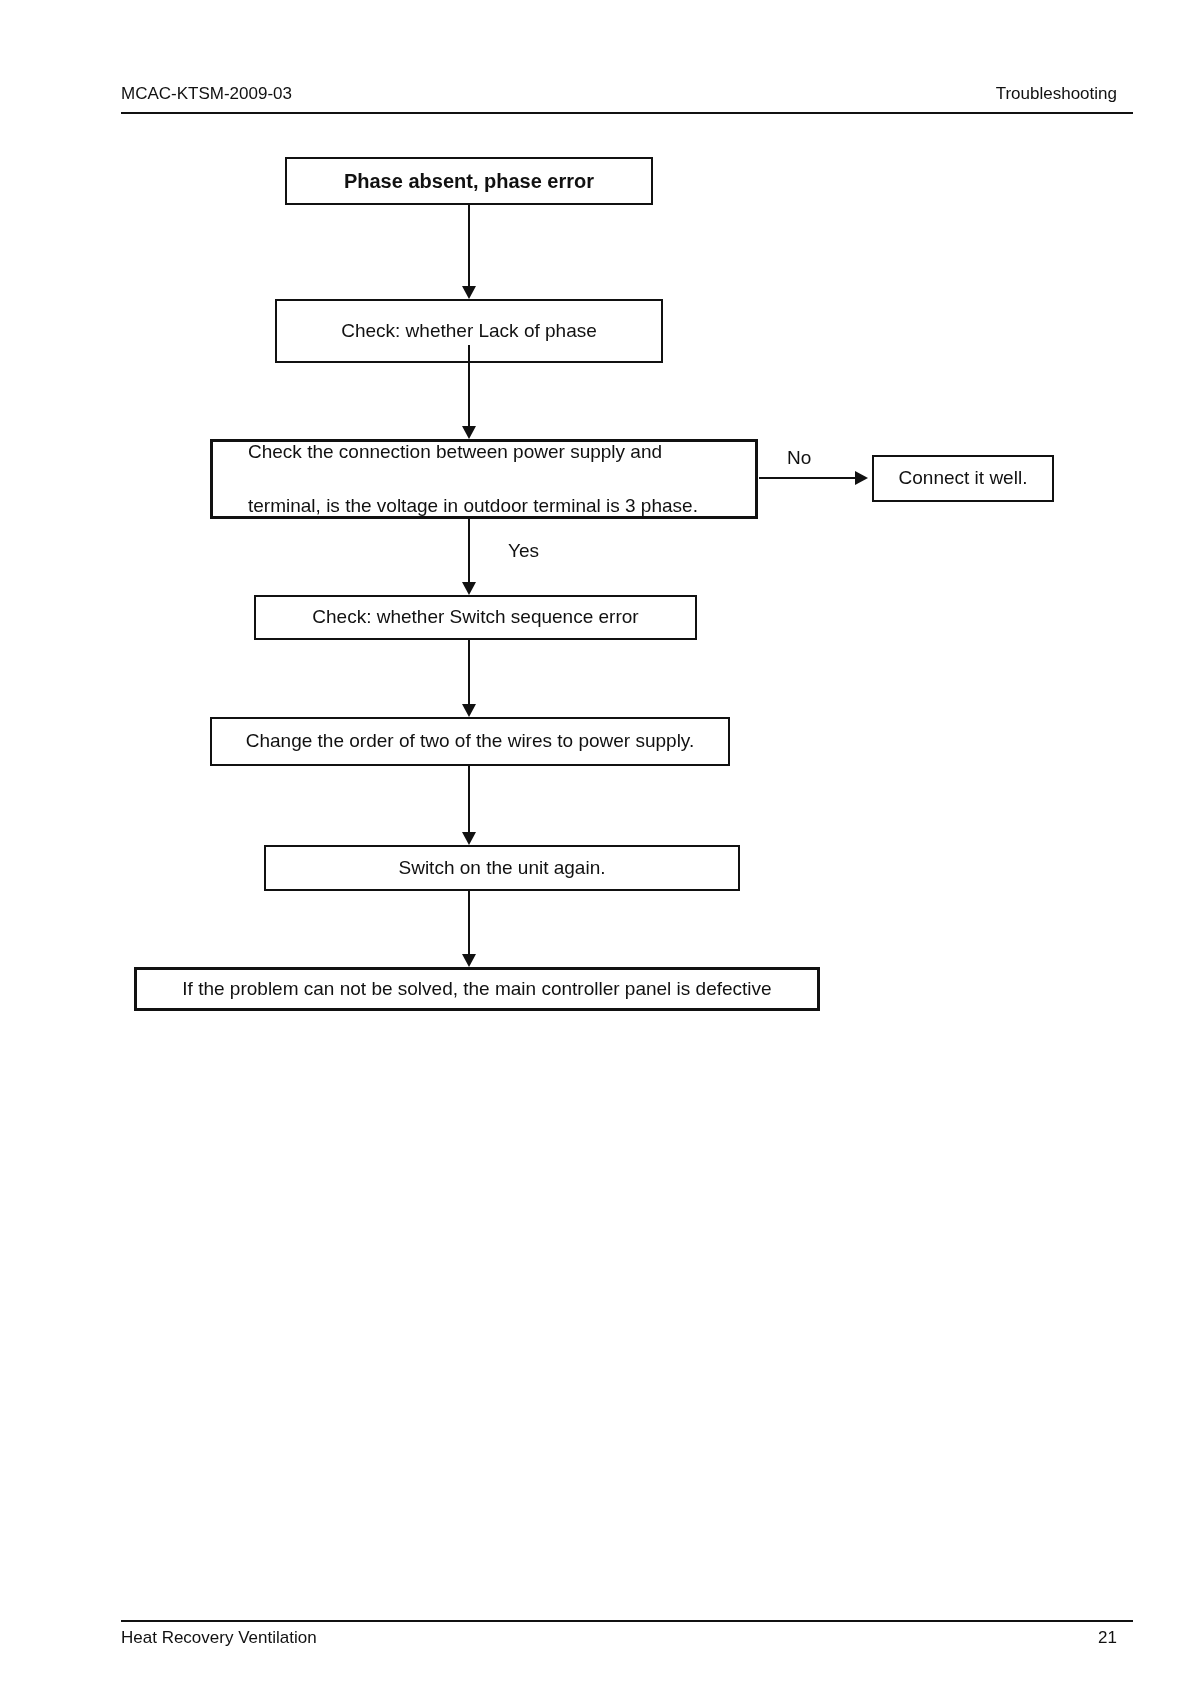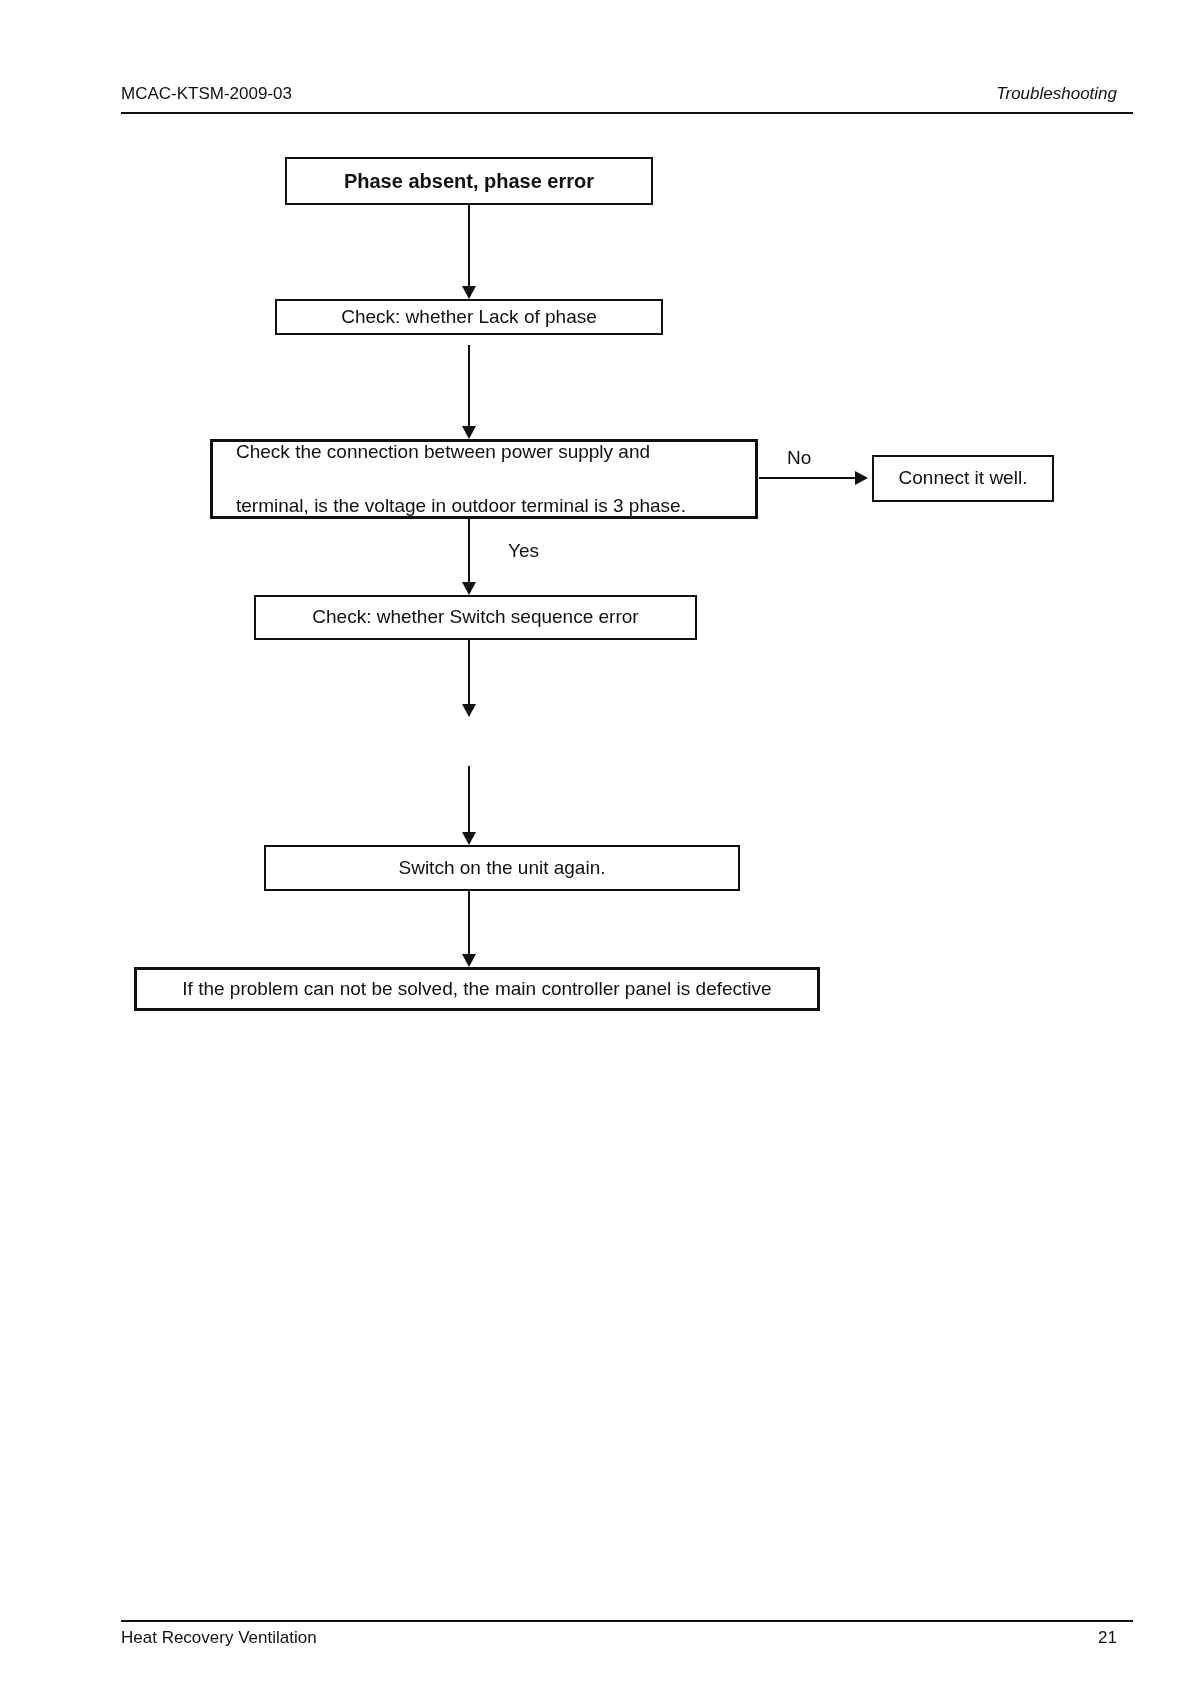--- a/index.html
+++ b/index.html
@@ -28,21 +28,21 @@
     text-align: center;
     line-height: 1.3;
     white-space: nowrap;
   }
   .fbox.thick { border-width: 3px; }
   .fbox.bold { font-weight: bold; font-size: 20px; }
   .fbox.multiline {
     justify-content: flex-start;
     text-align: left;
     white-space: normal;
-    padding-left: 15px;
+    padding-left: 27px;
     flex-direction: column;
     align-items: flex-start;
     justify-content: center;
   }
   .fbox.multiline .tline { line-height: 38px; white-space: nowrap; }
   
   .vline { position: absolute; width: 2px; background: #111; }
   .hline { position: absolute; height: 2px; background: #111; }
   .head-down {
     position: absolute; width: 0; height: 0;
@@ -57,31 +57,31 @@
     border-left: 13px solid #111;
   }
   .branch-label { position: absolute; font-size: 19px; color: #111; white-space: nowrap; }
 </style>
 </head>
 <body>
 
 <div class="page">
 
   <div class="hdr-text" style="left: 89px; top: 52px;">MCAC-KTSM-2009-03</div>
-  <div class="hdr-text" style="right: 89px; top: 52px; font-style: italic;">Troubleshooting</div>
+  <div class="hdr-text" style="right: 89px; top: 52px;">Troubleshooting</div>
   <div class="rule" style="top: 80px;"></div>
 
   <div class="fbox bold" style="left: 253px; top: 125px; width: 368px; height: 48px;">
     <span>Phase absent, phase error</span>
   </div>
 
   <div class="vline" style="left: 436px; top: 173px; height: 82px;"></div>
   <div class="head-down" style="left: 430px; top: 254px;"></div>
 
-  <div class="fbox" style="left: 243px; top: 267px; width: 388px; height: 36px;">
+  <div class="fbox" style="left: 243px; top: 267px; width: 388px; height: 64px;">
     <span>Check: whether Lack of phase</span>
   </div>
 
   <div class="vline" style="left: 436px; top: 313px; height: 82px;"></div>
   <div class="head-down" style="left: 430px; top: 394px;"></div>
 
   <div class="fbox thick multiline" style="left: 178px; top: 407px; width: 548px; height: 80px;">
     <span class="tline">Check the connection between power supply and</span>
     <span class="tline">terminal, is the voltage in outdoor terminal is 3 phase.</span>
   </div>
@@ -98,20 +98,23 @@
   <div class="vline" style="left: 436px; top: 487px; height: 64px;"></div>
   <div class="head-down" style="left: 430px; top: 550px;"></div>
 
   <div class="fbox" style="left: 222px; top: 563px; width: 443px; height: 45px;">
     <span>Check: whether Switch sequence error</span>
   </div>
 
   <div class="vline" style="left: 436px; top: 608px; height: 65px;"></div>
   <div class="head-down" style="left: 430px; top: 672px;"></div>
 
+  <div class="fbox" style="left: 178px; top: 685px; width: 520px; height: 49px;">
+    <span>Change the order of two of the wires to power supply.</span>
+  </div>
 
   <div class="vline" style="left: 436px; top: 734px; height: 67px;"></div>
   <div class="head-down" style="left: 430px; top: 800px;"></div>
 
   <div class="fbox" style="left: 232px; top: 813px; width: 476px; height: 46px;">
     <span>Switch on the unit again.</span>
   </div>
 
   <div class="vline" style="left: 436px; top: 859px; height: 64px;"></div>
   <div class="head-down" style="left: 430px; top: 922px;"></div>

